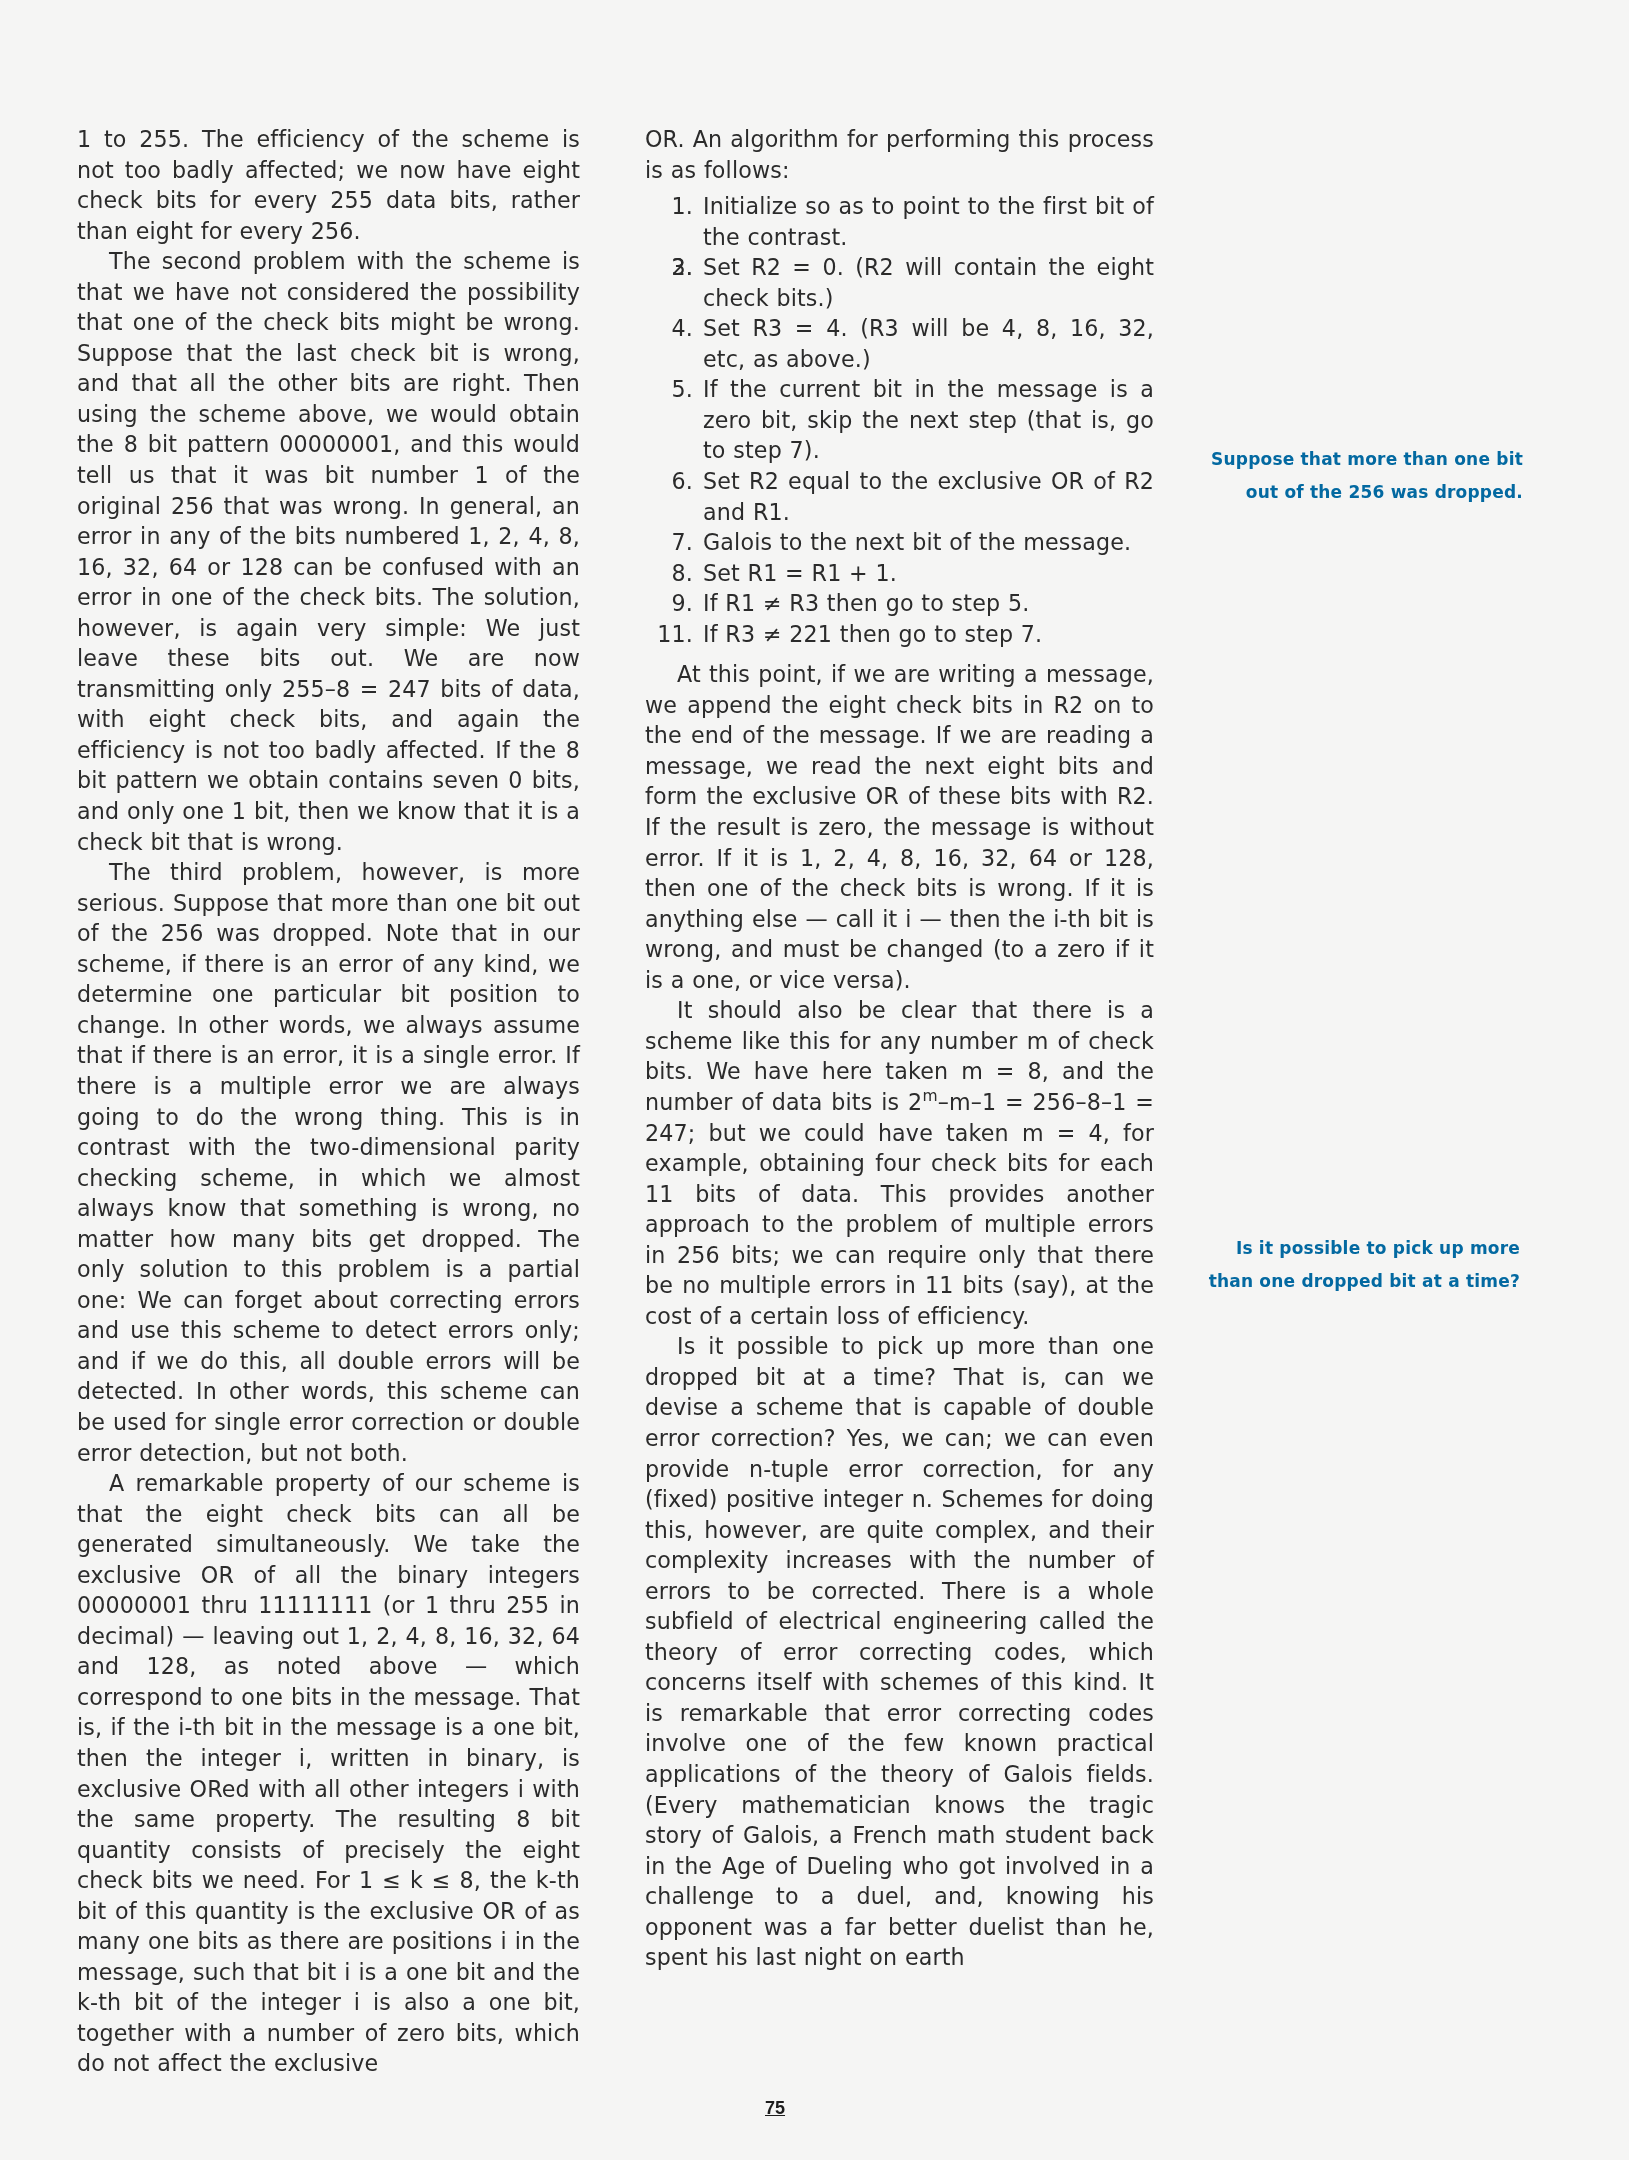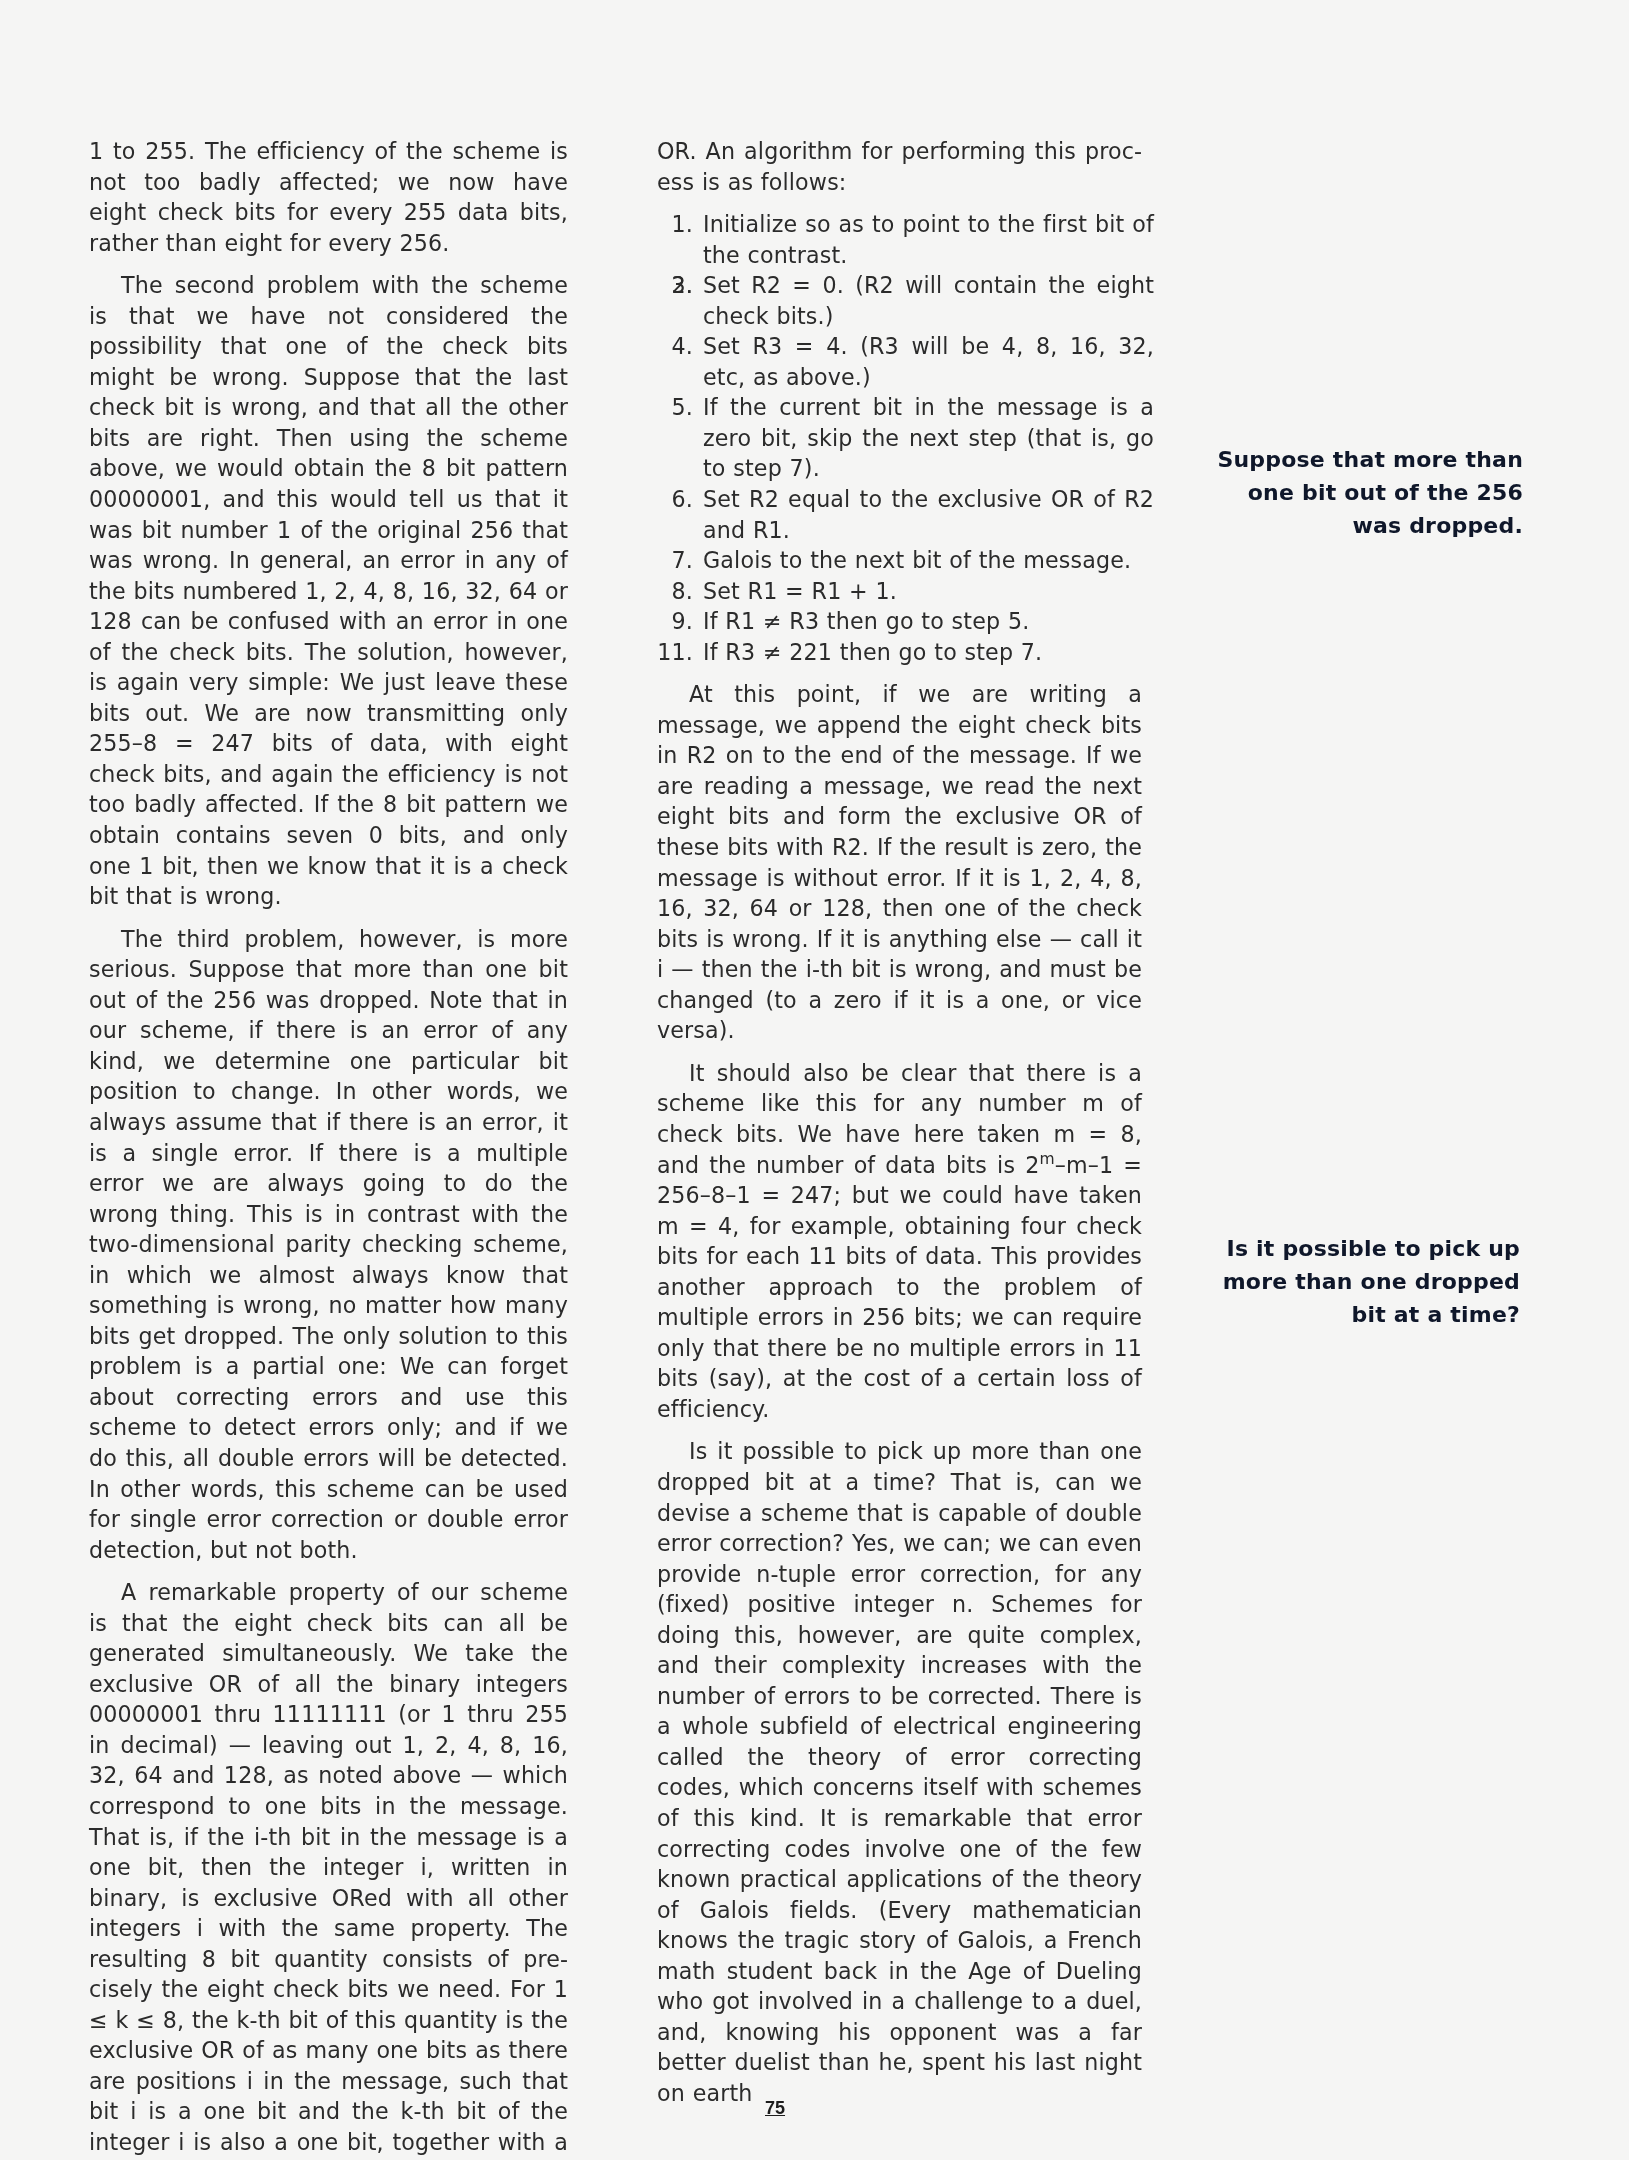--- a/index.html
+++ b/index.html
@@ -15,33 +15,33 @@
     position: absolute;
     font-size: 22.2px;
     line-height: 30.55px;
     text-align: justify;
     hyphens: manual;
     letter-spacing: 0.15px;
     word-spacing: 0.5px;
   }
   #col-left { left: 77px; top: 124px; width: 503px; }
   #col-mid  { left: 645px; top: 124px; width: 509px; }
-  .para { margin: 12px; text-indent: 0; }
+  .para { margin: 0; text-indent: 0; }
   .para.indent { text-indent: 32px; }
   .ol { margin: 6px 0 10px 0; padding: 0; list-style: none; }
   .ol li { position: relative; padding-left: 58px; text-align: justify; }
   .ol li .num {
     position: absolute; left: 0; width: 48px; text-align: right;
   }
   .side {
     position: absolute;
-    font-size: 22px;
+    font-size: 17px;
     line-height: 33px;
     text-align: right;
-    color: #0f172a;
+    color: #0369a1;
     font-weight: 600;
     width: 330px;
     letter-spacing: 0.2px;
   }
   #side-1 { left: 1193px; top: 443px; }
   #side-2 { left: 1190px; top: 1232px; }
   #page-number {
     position: absolute;
     left: 765px; top: 2098px;
     font-size: 18px; font-weight: bold;

